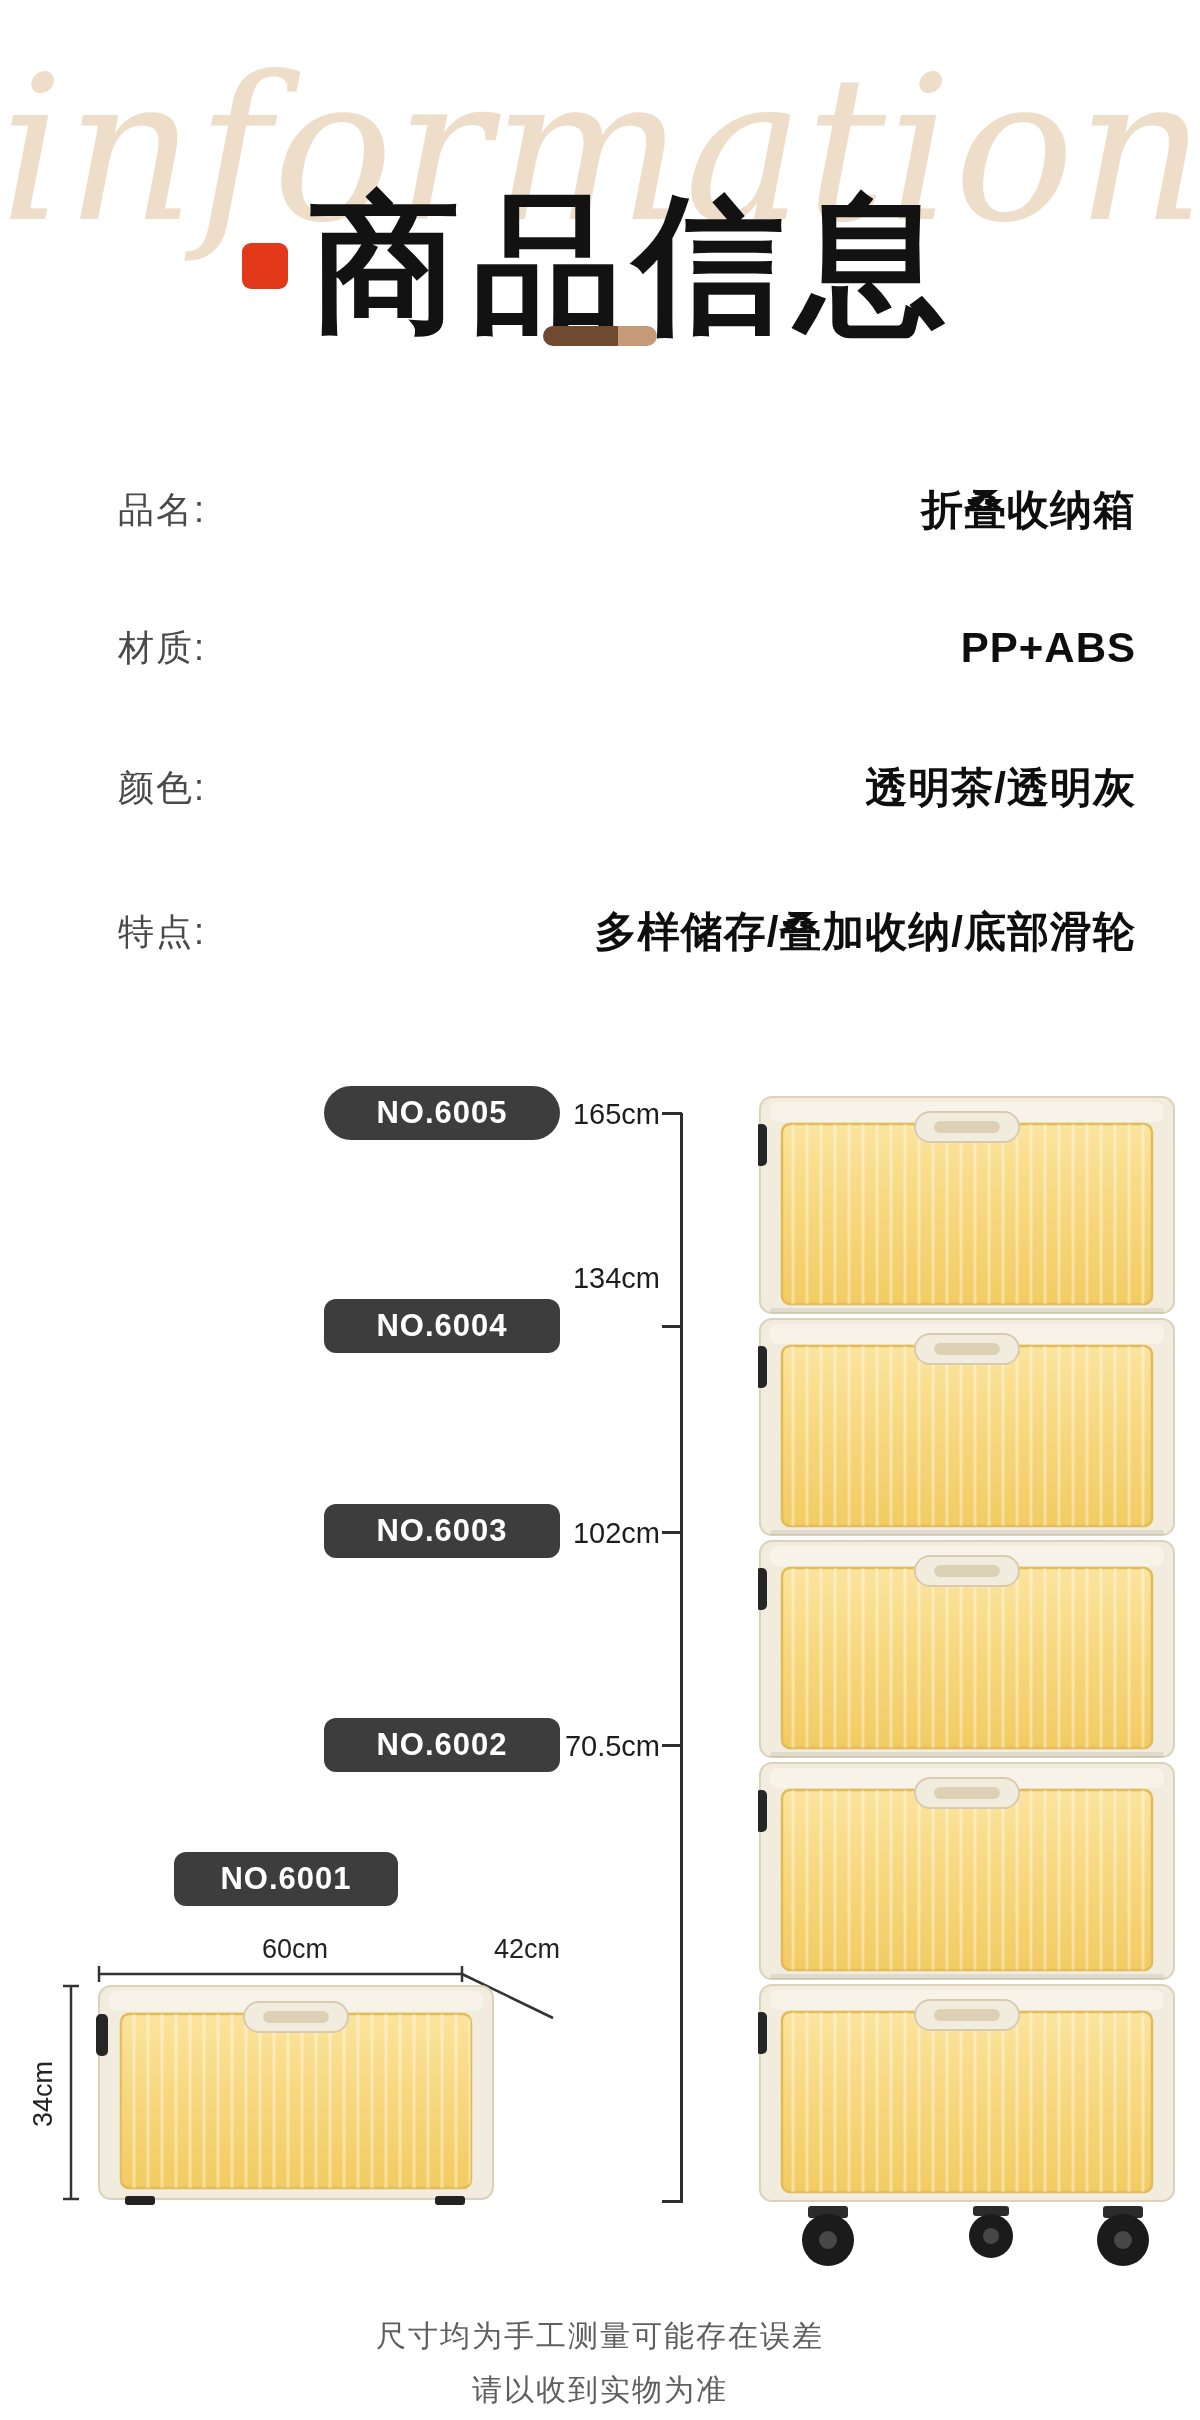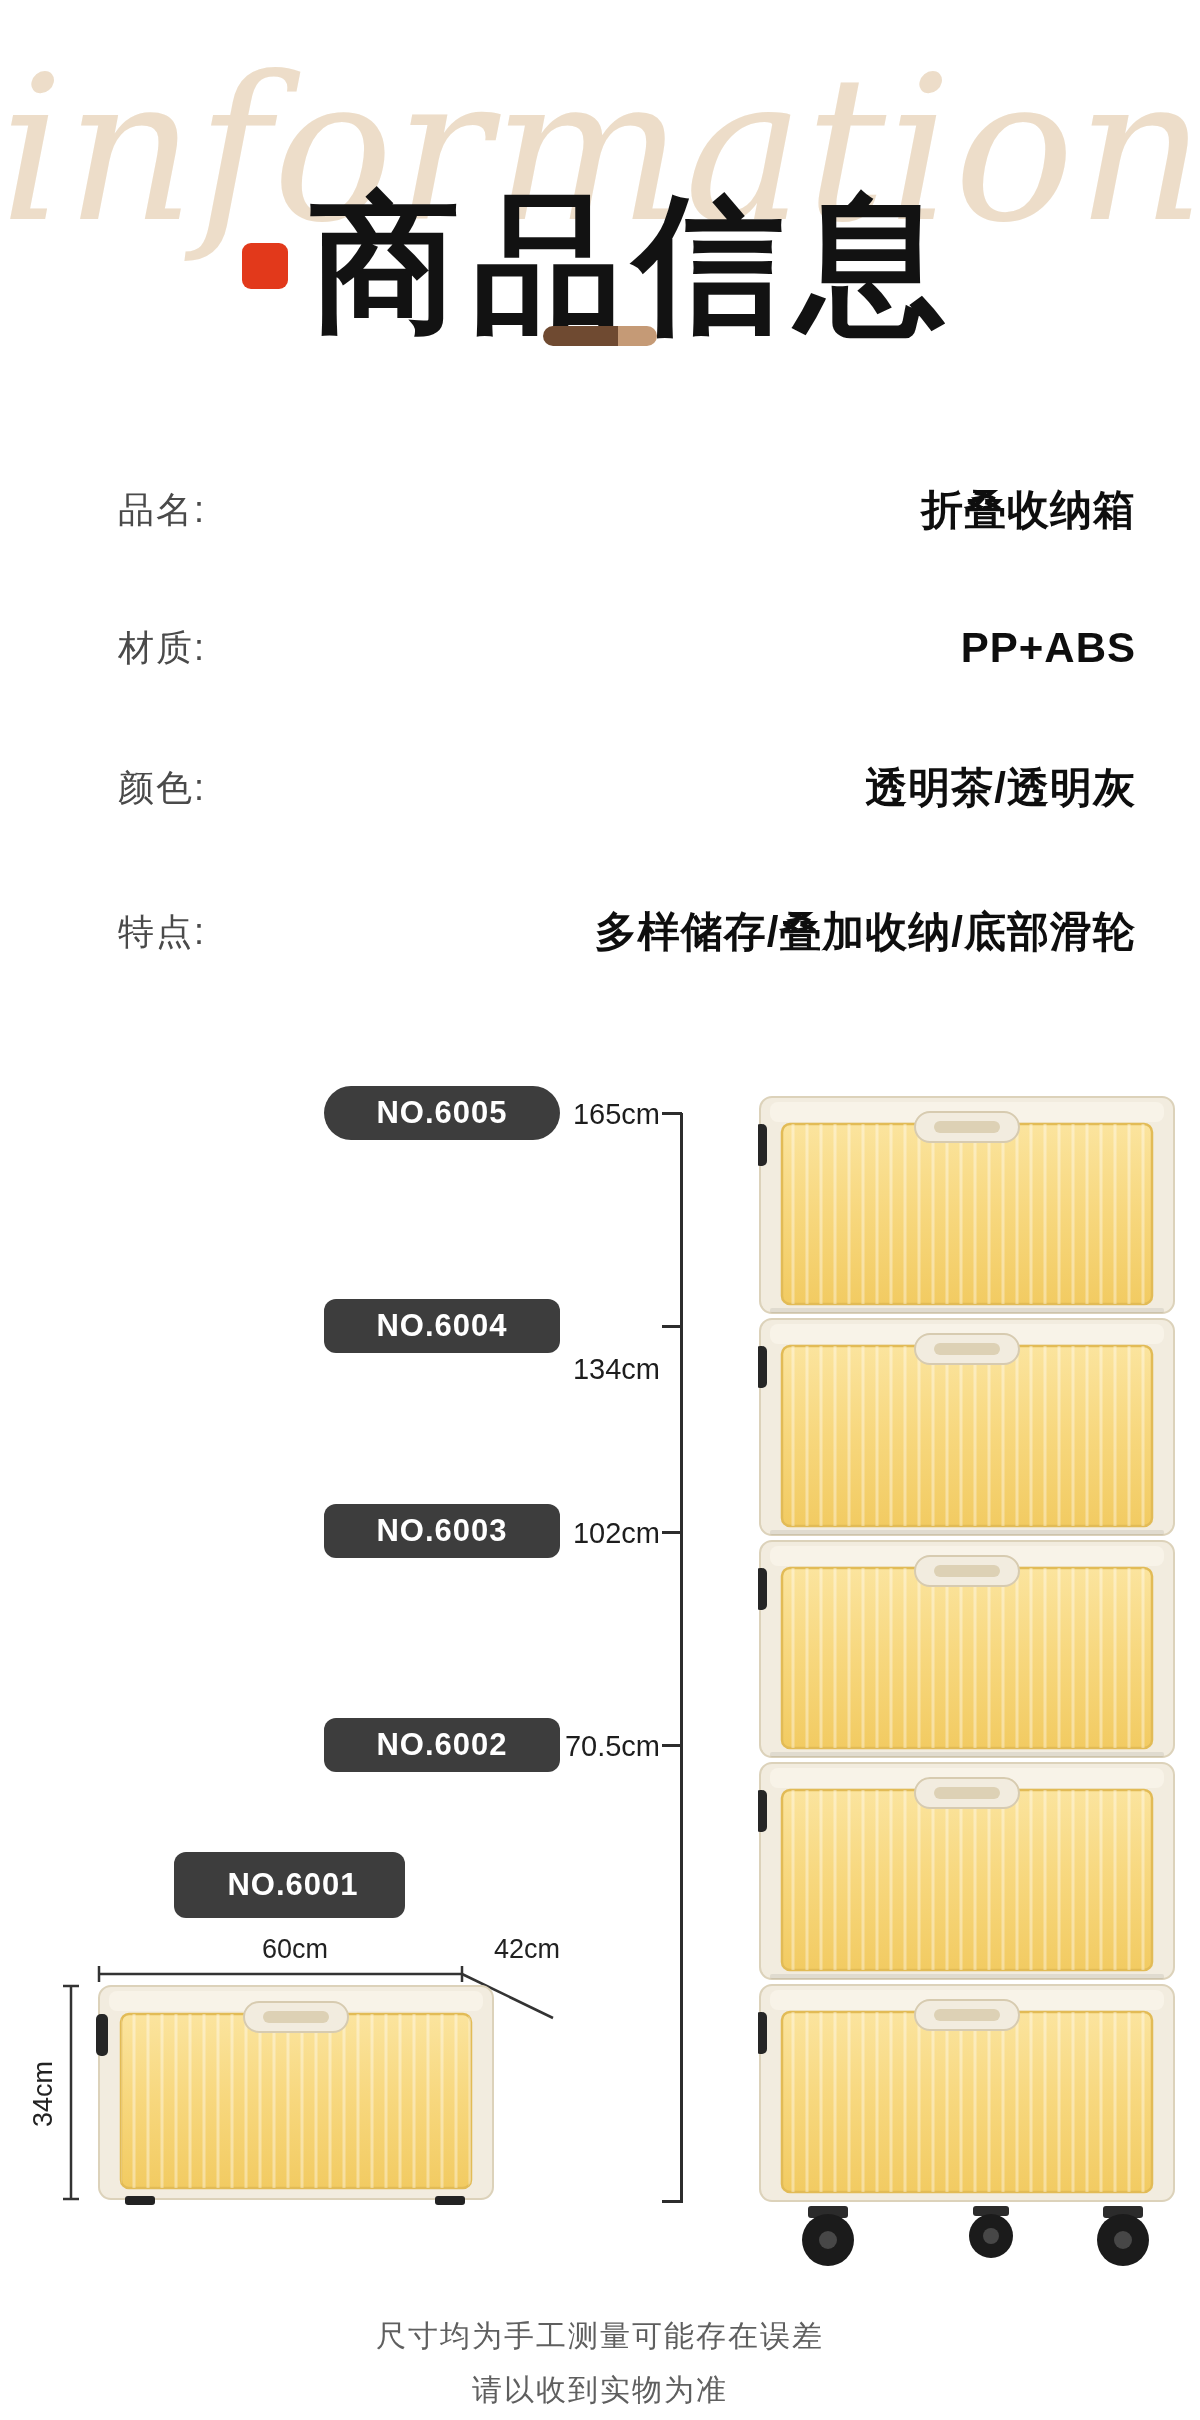--- a/index.html
+++ b/index.html
@@ -38,26 +38,26 @@
   
   .badge{
     position:absolute;background:#3d3d3d;color:#ffffff;border-radius:12px;
     display:flex;align-items:center;justify-content:center;
     font-size:31px;font-weight:bold;letter-spacing:1px;
   }
   .b6005{left:324px;top:1086px;width:236px;height:54px;border-radius:27px;}
   .b6004{left:324px;top:1299px;width:236px;height:54px;}
   .b6003{left:324px;top:1504px;width:236px;height:54px;}
   .b6002{left:324px;top:1718px;width:236px;height:54px;}
-  .b6001{left:174px;top:1852px;width:224px;height:66px;padding-left:7px;}
+  .b6001{left:174px;top:1852px;width:224px;height:54px;}
   .hlabel{
     position:absolute;left:556px;width:104px;text-align:right;
     font-size:29px;color:#1d1d1d;
   }
-  .h6005{top:1098px}.h6004{top:1353px}.h6003{top:1517px}.h6002{top:1730px}
+  .h6005{top:1098px}.h6004{top:1262px}.h6003{top:1517px}.h6002{top:1730px}
   .measure-line{
     position:absolute;left:680px;top:1113px;height:1090px;width:0;
     border-left:3px solid #2d2d2d;
   }
   .tick{position:absolute;left:-21px;width:20px;height:3px;background:#2d2d2d;}
   .t1{top:-1px}.t2{top:212px}.t3{top:418px}.t4{top:631px}.t5{top:1087px}
   .cabinet-svg{position:absolute;left:758px;top:1094px;}
   .box-svg{position:absolute;left:30px;top:1918px;}
   
   .note{

